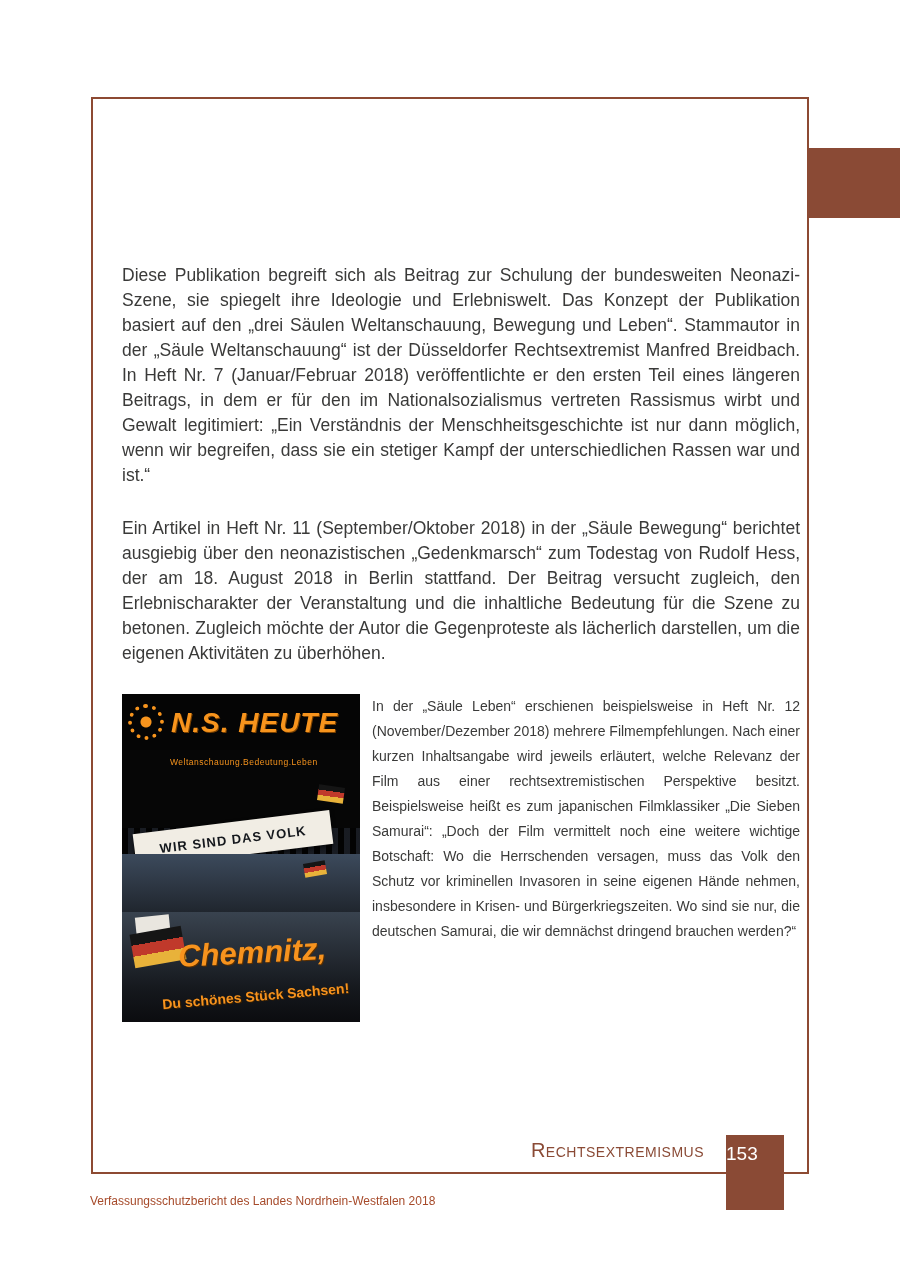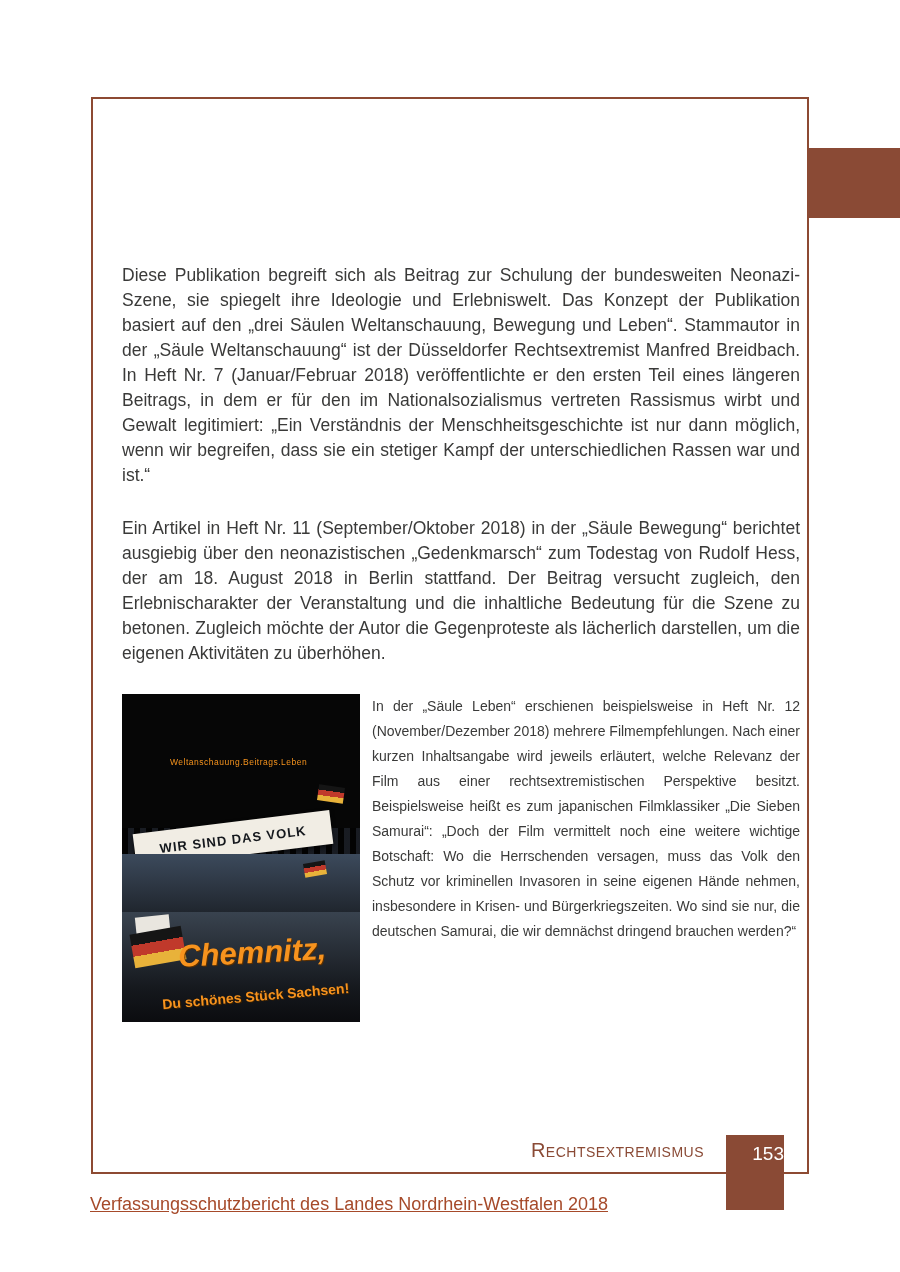--- a/index.html
+++ b/index.html
@@ -91,40 +91,44 @@
     text-shadow:1px 1px 0 #3a2000;
   }
 
   
   .footer-label{
     position:absolute;top:1139px;right:196px;color:#8a4a35;
     font-variant:small-caps;font-size:20px;letter-spacing:.5px;
   }
   .page-box{
     position:absolute;left:726px;top:1135px;width:58px;height:75px;
-    background:#8a4a35;color:#ffffff;text-align:right;
+    background:#8a4a35;color:#ffffff;text-align:left;
     font-size:19px;padding-top:8px;box-sizing:border-box;z-index:5;
   }
   .source-line{
-    position:absolute;left:90px;top:1194px;color:#a64a2a;font-size:18px;text-decoration:underline;
+    position:absolute;left:90px;top:1194px;color:#a64a2a;font-size:12px;
   }
 </style>
 </head>
 <body>
 
 <div class="frame"></div>
 <div class="corner-tab"></div>
 
 <div class="content">
   <p class="para">Diese Publikation begreift sich als Beitrag zur Schulung der bundesweiten Neonazi-Szene, sie spiegelt ihre Ideologie und Erlebniswelt. Das Konzept der Publikation basiert auf den „drei Säulen Weltanschauung, Bewegung und Leben“. Stammautor in der „Säule Weltanschauung“ ist der Düsseldorfer Rechtsextremist Manfred Breidbach. In Heft Nr. 7 (Januar/Februar 2018) veröffentlichte er den ersten Teil eines längeren Beitrags, in dem er für den im Nationalsozialismus vertreten Rassismus wirbt und Gewalt legitimiert: „Ein Verständnis der Menschheitsgeschichte ist nur dann möglich, wenn wir begreifen, dass sie ein stetiger Kampf der unterschiedlichen Rassen war und ist.“</p>
   <p class="para">Ein Artikel in Heft Nr. 11 (September/Oktober 2018) in der „Säule Bewegung“ berichtet ausgiebig über den neonazistischen „Gedenkmarsch“ zum Todestag von Rudolf Hess, der am 18. August 2018 in Berlin stattfand. Der Beitrag versucht zugleich, den Erlebnischarakter der Veranstaltung und die inhaltliche Bedeutung für die Szene zu betonen. Zugleich möchte der Autor die Gegenproteste als lächerlich darstellen, um die eigenen Aktivitäten zu überhöhen.</p>
 
   <div class="media-row">
     <div class="cover">
-      <div class="cover-subtitle">Weltanschauung.Beitrags.Leben</div>
+      <div class="cover-header">
+        <div class="logo-ring"></div>
+        <div class="cover-title">N.S. HEUTE</div>
+      </div>
+      <div class="cover-subtitle">Weltanschauung.Bedeutung.Leben</div>
       <div class="photo-top"></div>
       <div class="flag flag-a"></div>
       <div class="banner">
         <span>WIR SIND DAS VOLK</span>
       </div>
       <div class="photo-mid"></div>
       <div class="flag flag-b"></div>
       <div class="photo-bottom"></div>
       <div class="placard"></div>
       <div class="flag flag-c"></div>

